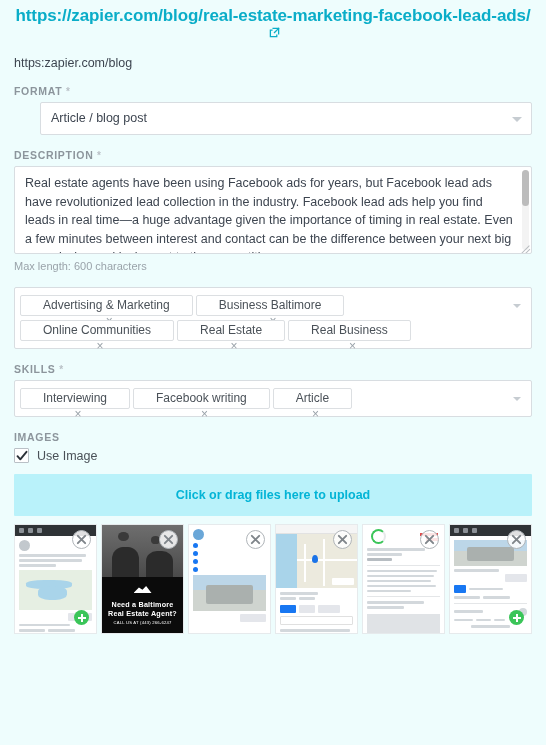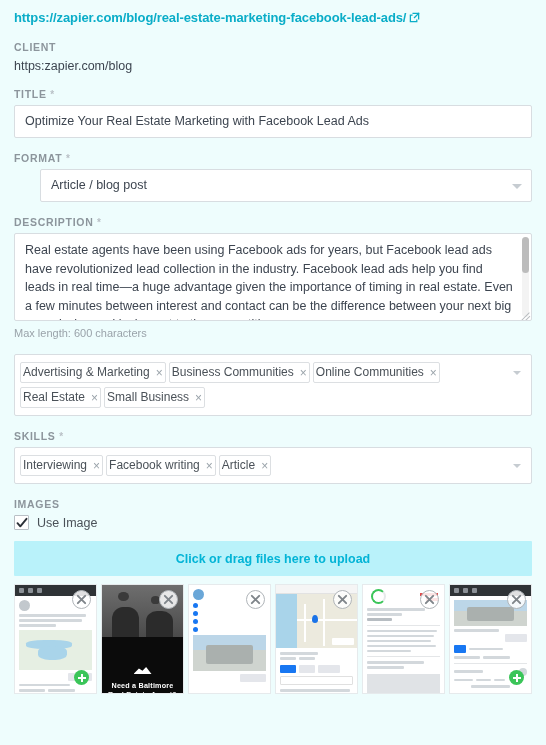--- a/index.html
+++ b/index.html
@@ -28,21 +28,21 @@
     line-height: 13px;
   }
   .req { color: #b9c0c6; font-size: 10px; font-weight: 700; }
 
   .block { margin-bottom: 14px; }
 
   
   .project-row { padding-top: 8px; }
   .project-link {
     color: #0aadc8;
-    font-size: 13px;
+    font-size: 17px;
     font-weight: 700;
     text-decoration: none;
     display: inline-block;
     line-height: 16px;
     letter-spacing: -.1px;
     text-align: center;
   }
   .ext-icon {
     display: inline-block;
     vertical-align: -1px;
@@ -157,26 +157,27 @@
     padding: 5px 28px 5px 5px;
     min-height: 33px;
   }
   .chip {
     display: inline-flex;
     align-items: center;
     border: 1px solid #dcdfe2;
     border-radius: 2px;
     background: #fff;
     height: 21px;
-    padding: 0 2px;
+    padding: 0 22px;
     margin: 2px 3px 2px 0;
     font-size: 12px;
     color: #4a5158;
     white-space: nowrap;
     line-height: 19px;
+    flex-direction: column;
   }
   .chip .x {
     margin-left: 6px;
     color: #9aa3aa;
     font-size: 12px;
     line-height: 12px;
     cursor: pointer;
   }
 
   
@@ -187,21 +188,21 @@
     background: #fff;
     border-radius: 1px;
     position: relative;
     flex: 0 0 auto;
   }
   .checkbox svg { position: absolute; left: 1px; top: 1px; }
   .check-label { font-size: 12.5px; color: #4a5158; }
 
   .dropzone {
     margin-top: 11px;
-    height: 35px;
+    height: 42px;
     background: #b9f2fa;
     display: flex;
     align-items: center;
     justify-content: center;
     border-radius: 1px;
   }
   .dropzone-text {
     color: #03b4d6;
     font-size: 12.5px;
     font-weight: 700;
@@ -276,28 +277,23 @@
 
   <div class="block project-row">
     <a class="project-link" href="#"><span>https://zapier.com/blog/real-estate-marketing-facebook-lead-ads/</span><span class="ext-icon"><svg width="11" height="11" viewBox="0 0 12 12">
             <path d="M4.5 1.5H10.5V7.5" stroke="#0aadc8" stroke-width="1.4" fill="none" stroke-linecap="square"></path>
             <path d="M10.5 1.5L6 6" stroke="#0aadc8" stroke-width="1.4" fill="none" stroke-linecap="square"></path>
             <path d="M8.5 8.2v2.3H1.5V3.5h2.4" stroke="#0aadc8" stroke-width="1.4" fill="none"></path>
           </svg></span></a>
   </div>
 
   <div class="block">
-    <div class="field-label">CLIENT</div>
     <div class="client-value">https:zapier.com/blog</div>
   </div>
 
-  <div class="block">
-    <div class="field-label"><span>TITLE</span> <span class="req">*</span></div>
-    <div class="text-input">Optimize Your Real Estate Marketing with Facebook Lead Ads</div>
-  </div>
 
   <div class="block">
     <div class="field-label"><span>FORMAT</span> <span class="req">*</span></div>
     <div class="select-wrap">
       <div class="select-box">Article / blog post</div>
       <span class="caret"></span>
     </div>
   </div>
 
   <div class="block">
@@ -314,30 +310,30 @@
     </div>
     <div class="helper">Max length: 600 characters</div>
   </div>
 
   <div class="block">
     <div class="chips-field">
       <span class="chip">
           <span>Advertising &amp; Marketing</span>
           <span class="x">×</span>
         </span><span class="chip">
-          <span>Business Communities</span>
+          <span>Business Baltimore</span>
           <span class="x">×</span>
         </span><span class="chip">
           <span>Online Communities</span>
           <span class="x">×</span>
         </span><span class="chip">
           <span>Real Estate</span>
           <span class="x">×</span>
         </span><span class="chip">
-          <span>Small Business</span>
+          <span>Real Business</span>
           <span class="x">×</span>
         </span>
       <span class="caret small" style="top:16px;margin-top:0;"></span>
     </div>
   </div>
 
   <div class="block">
     <div class="field-label"><span>SKILLS</span> <span class="req">*</span></div>
     <div class="chips-field">
       <span class="chip">
@@ -407,21 +403,21 @@
         <span class="badge-plus"></span>
       </div>
 
       <div class="thumb">
         <div class="bw-photo" style="height:52px;position:relative;overflow:hidden;">
           <span class="silh" style="left:12%"></span>
           <span class="silh" style="left:54%;height:50%"></span>
           <span style="position:absolute;left:20%;top:14%;width:13%;height:17%;border-radius:50%;background:#3a3a3a;"></span>
           <span style="position:absolute;left:60%;top:22%;width:12%;height:15%;border-radius:50%;background:#3a3a3a;"></span>
         </div>
-        <div class="blk" style="height:58px;padding-top:23px;">
+        <div class="blk" style="height:58px;padding-top:2px;">
           <div style="text-align:center;margin-bottom:3px;"><span style="display:inline-block;width:18px;height:7px;background:#fff;clip-path:polygon(0 100%,30% 20%,50% 55%,70% 0,100% 100%);"></span></div>
           <div class="ad-title">Need a Baltimore</div>
           <div class="ad-title">Real Estate Agent?</div>
           <div class="ad-sub">CALL US AT (443) 266-6247</div>
         </div>
         <span class="thumb-x">
             <svg width="11" height="11" viewBox="0 0 12 12">
               <path d="M2 2 L10 10 M10 2 L2 10" stroke="#7f858a" stroke-width="2.1" stroke-linecap="round"></path>
             </svg>
           </span>

